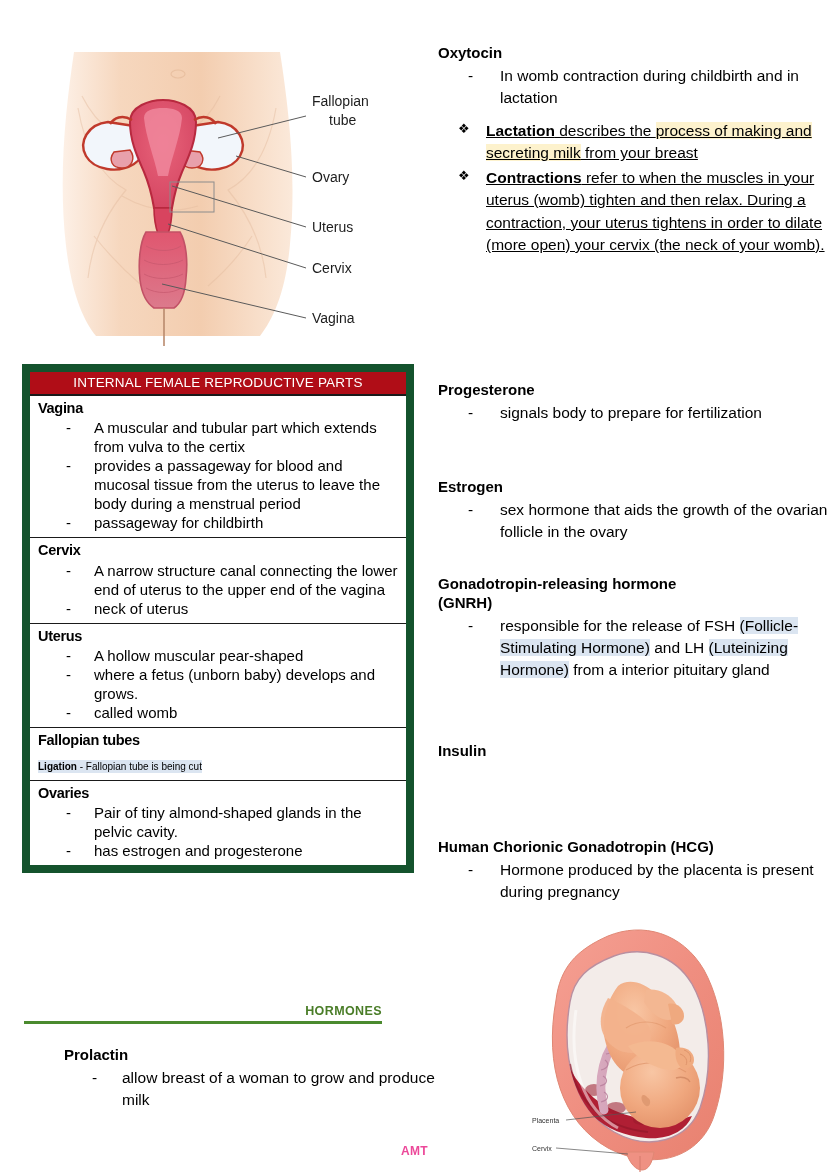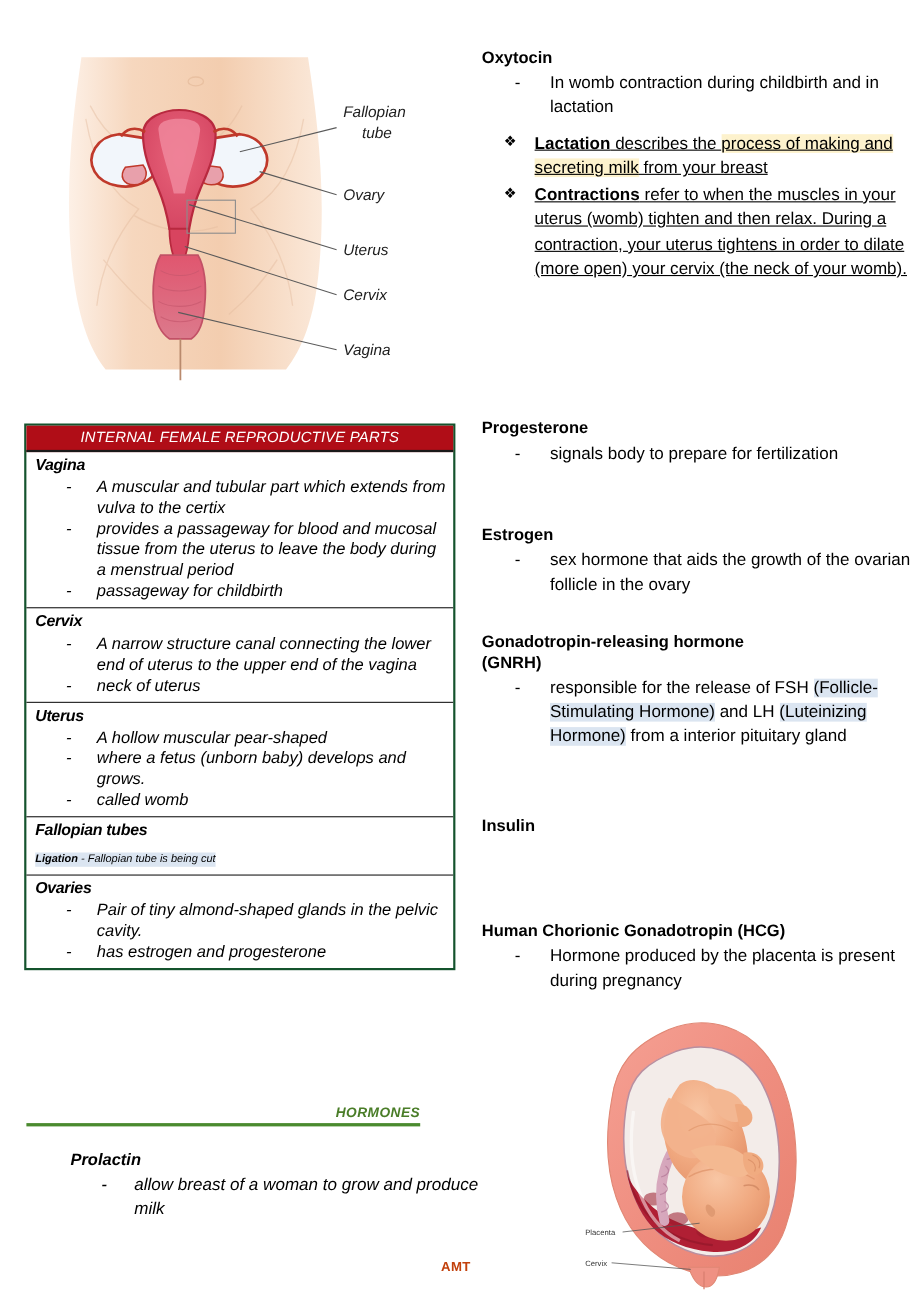--- a/index.html
+++ b/index.html
@@ -11,33 +11,33 @@
     background: #ffffff;
     font-family: "Liberation Sans", sans-serif;
     color: #000000;
     position: relative;
     overflow: hidden;
   }
 
   .page { position: relative; width: 828px; height: 1175px; }
 
   
-  .col-left  { position: absolute; left: 0;     top: 0; width: 430px; height: 1000px; font-style: italic; }
+  .col-left  { position: absolute; left: 0;     top: 0; width: 430px; height: 1000px; }
   .col-right { position: absolute; left: 438px; top: 0; width: 390px; height: 1175px; }
 
   
   .anatomy { position: absolute; left: 22px; top: 46px; width: 400px; height: 300px; }
   .anatomy svg { display: block; }
 
   
   .rt-table {
     position: absolute;
-    left: 22px; top: 385px;
+    left: 22px; top: 364px;
     width: 392px;
-    border: 2px solid #14532d;
+    border: 8px solid #14532d;
     background: #ffffff;
   }
   .rt-header {
     background: #b00d17;
     color: #ffffff;
     text-align: center;
     font-size: 13.5px;
     letter-spacing: .2px;
     padding: 3px 0 4px;
     border-bottom: 2px solid #1a1a1a;
@@ -137,21 +137,21 @@
   .r-hcg          { position: absolute; left: 0; top: 838px; width: 390px; }
 
   
   .fetus { position: absolute; left: 500px; top: 920px; width: 328px; height: 255px; }
   .fetus svg { display: block; }
 
   
   .amt-mark {
     position: absolute;
     left: 401px; top: 1144px;
-    color: #c2410c;
+    color: #ec4899;
     font-size: 12px;
     font-weight: bold;
     letter-spacing: .3px;
   }
 
   .diag-label { font-family: "Liberation Sans", sans-serif; font-size: 14px; fill: #1d1d1d; }
   .fet-label  { font-family: "Liberation Sans", sans-serif; font-size: 7px; fill: #333; }
 </style>
 </head>
 <body>

